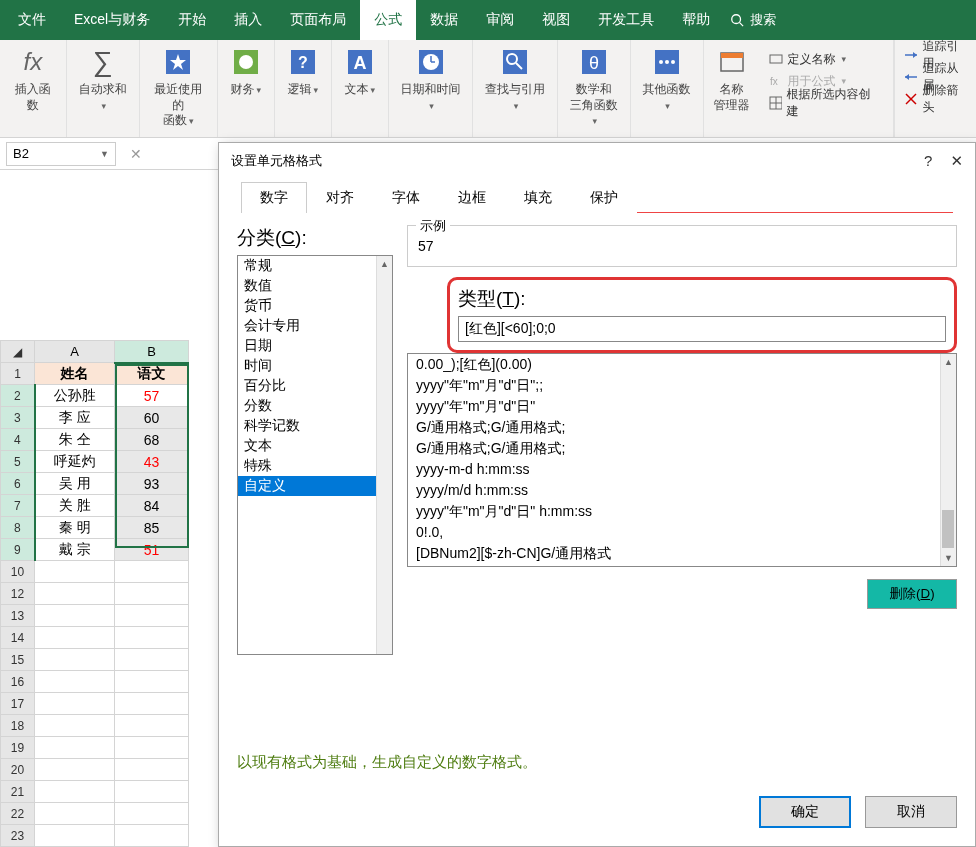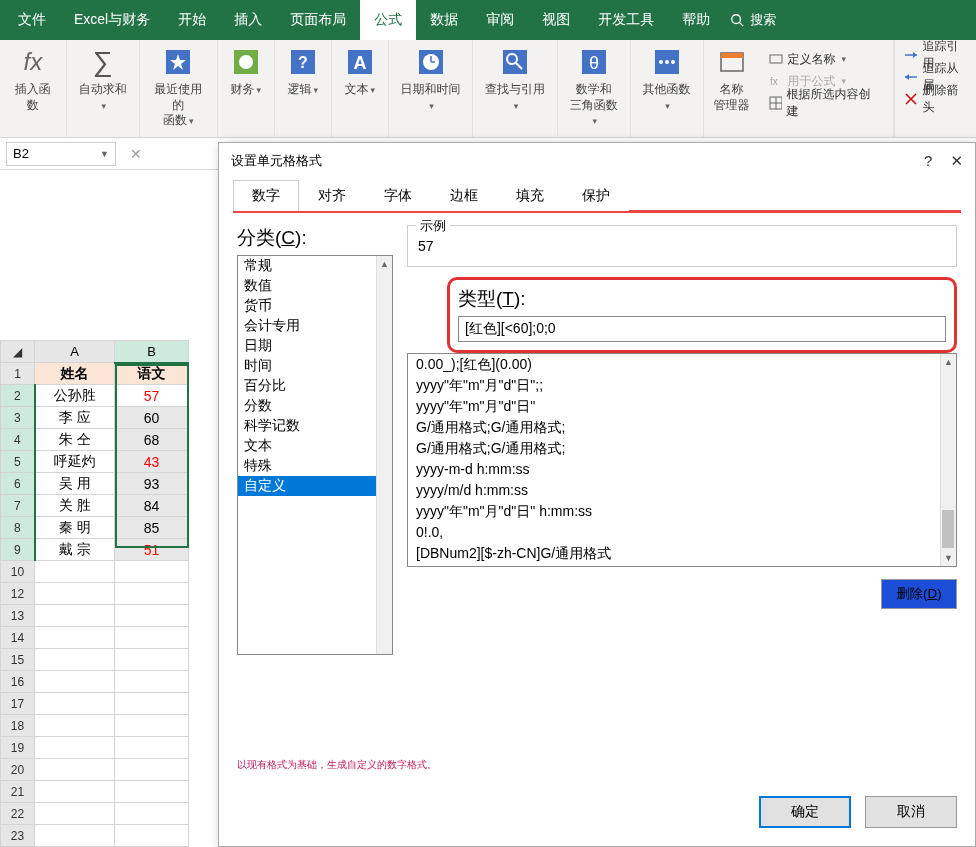--- a/index.html
+++ b/index.html
@@ -41,43 +41,43 @@
 table.grid td.selrange { background: #e8e8e8; }
 table.grid td.selactive { background: #fff; }
 .red { color: #ff0000; }
 .selwrap { position: relative; }
 .selborder { position: absolute; border: 2px solid #217346; pointer-events: none; }
 
 
 .dlg { position: absolute; left: 218px; top: 142px; width: 758px; height: 705px; background: #fff; border: 1px solid #aaa; box-shadow: 4px 4px 12px rgba(0,0,0,0.3); display: flex; flex-direction: column; }
 .dlg-title { height: 36px; display: flex; align-items: center; padding: 0 12px; font-size: 13px; justify-content: space-between; }
 .dlg-title .btns { display: flex; gap: 18px; font-size: 15px; color: #333; }
-.dlg-tabs { display: flex; border-bottom: 3px solid #ef4444; margin: 0 14px; height: 34px; align-items: flex-end; }
+.dlg-tabs { display: flex; border-bottom: 1px solid #ef4444; margin: 0 22px; height: 34px; align-items: flex-end; }
 .dlg-tabs .t { padding: 6px 18px; border: 1px solid transparent; border-bottom: none; cursor: pointer; font-size: 14px; position: relative; top: 1px; background: #fff; }
 .dlg-tabs .t.active { border-color: #ccc; }
 .dlg-body { padding: 12px 18px; flex: 1; display: flex; flex-direction: column; }
 .dlg-body .label { font-size: 19px; margin-bottom: 4px; }
 .dlg-row { display: flex; gap: 14px; flex: 1; }
 .cat-list { width: 156px; border: 1px solid #888; height: 400px; overflow: hidden; position: relative; font-size: 14px; }
 .cat-list .item { padding: 1px 6px; cursor: pointer; }
 .cat-list .item.sel { background: #0078d7; color: #fff; }
 .cat-list .sbar { position: absolute; right: 0; top: 0; bottom: 0; width: 16px; background: #f0f0f0; border-left: 1px solid #ddd; }
 .cat-list .sbar .arr { height: 16px; text-align: center; font-size: 9px; color: #666; line-height: 16px; }
 .right-col { flex: 1; display: flex; flex-direction: column; }
 .sample-box { border: 1px solid #ccc; padding: 8px 10px 12px; margin-bottom: 10px; position: relative; }
 .sample-box .lg { position: absolute; top: -9px; left: 8px; background: #fff; padding: 0 4px; font-size: 13px; }
 .type-area { border: 3px solid #e03434; border-radius: 10px; padding: 6px 8px 8px; margin-bottom: 2px; margin-left: 40px; }
 .type-input { width: 100%; height: 26px; border: 1px solid #888; padding: 2px 6px; font-size: 14px; }
 .fmt-list { border: 1px solid #888; height: 214px; overflow: hidden; position: relative; font-size: 14px; margin-top: -2px; }
 .fmt-list .li { padding: 0 8px; line-height: 1.5; }
 .fmt-list .sbar { position: absolute; right: 0; top: 0; bottom: 0; width: 16px; background: #f0f0f0; border-left: 1px solid #ddd; display: flex; flex-direction: column; justify-content: space-between; }
 .fmt-list .sbar .arr { height: 16px; text-align: center; font-size: 9px; color: #666; line-height: 16px; }
 .fmt-list .sbar .thumb { position: absolute; right: 2px; bottom: 18px; width: 12px; height: 38px; background: #c1c1c1; }
-.del-btn { align-self: flex-end; margin-top: 12px; width: 76px; height: 30px; border: 1px solid #999; background: #1d4ed8; cursor: pointer; margin-left: 27px; }
-.help-text { margin-top: 18px; font-size: 10px; color: #be185d; }
+.del-btn { align-self: flex-end; margin-top: 12px; width: 90px; height: 30px; border: 1px solid #999; background: #14b8a6; cursor: pointer; margin-left: 27px; }
+.help-text { margin-top: 18px; font-size: 15px; color: #4d7c0f; }
 .dlg-foot { display: flex; justify-content: flex-end; gap: 14px; padding: 12px 18px 18px; }
 .dlg-foot button { width: 92px; height: 32px; border: 1px solid #999; background: #e1e1e1; cursor: pointer; font-size: 14px; }
 .dlg-foot button.primary { border: 1px solid #0078d7; box-shadow: inset 0 0 0 1px #0078d7; }
 
 .u { text-decoration: underline; }
 </style>
 </head>
 <body>
 
 <div class="menubar">

